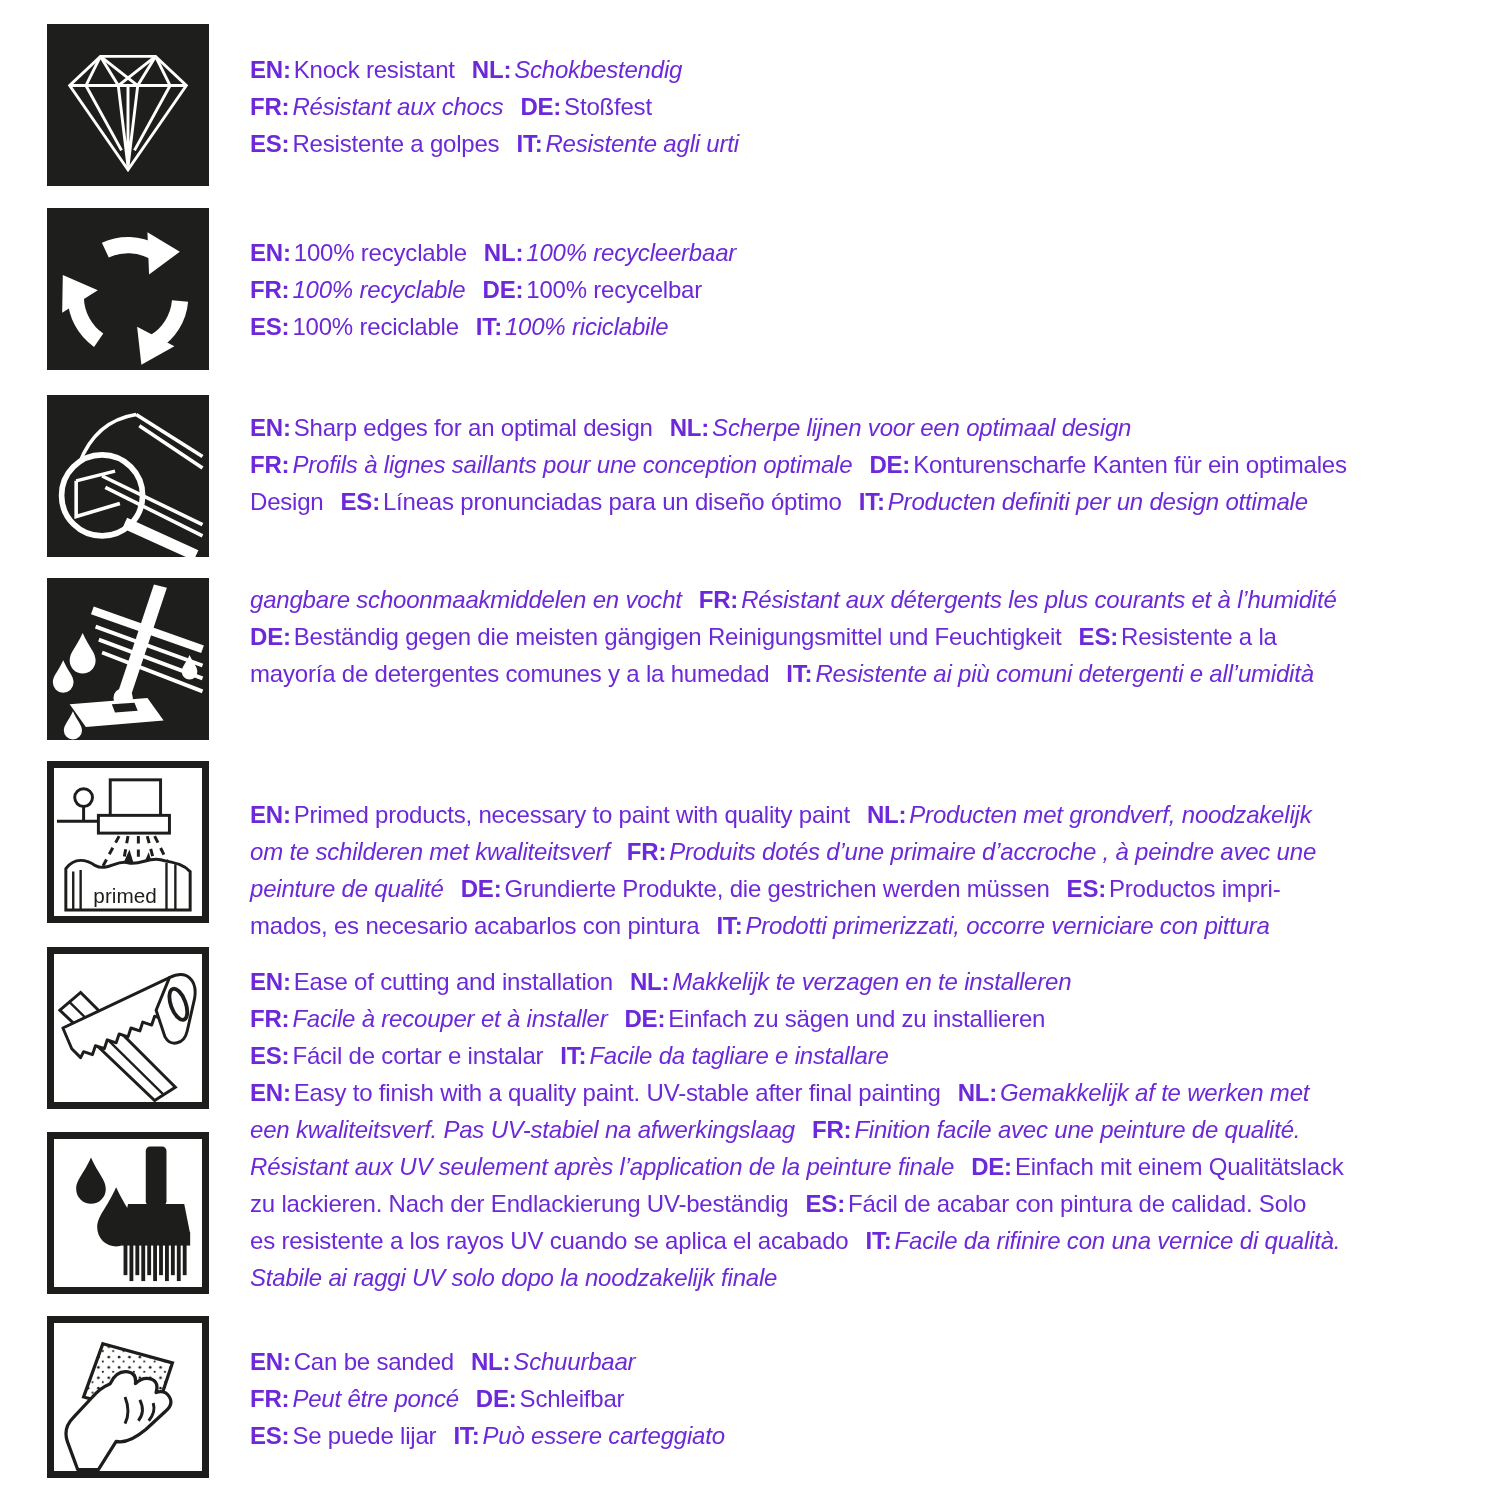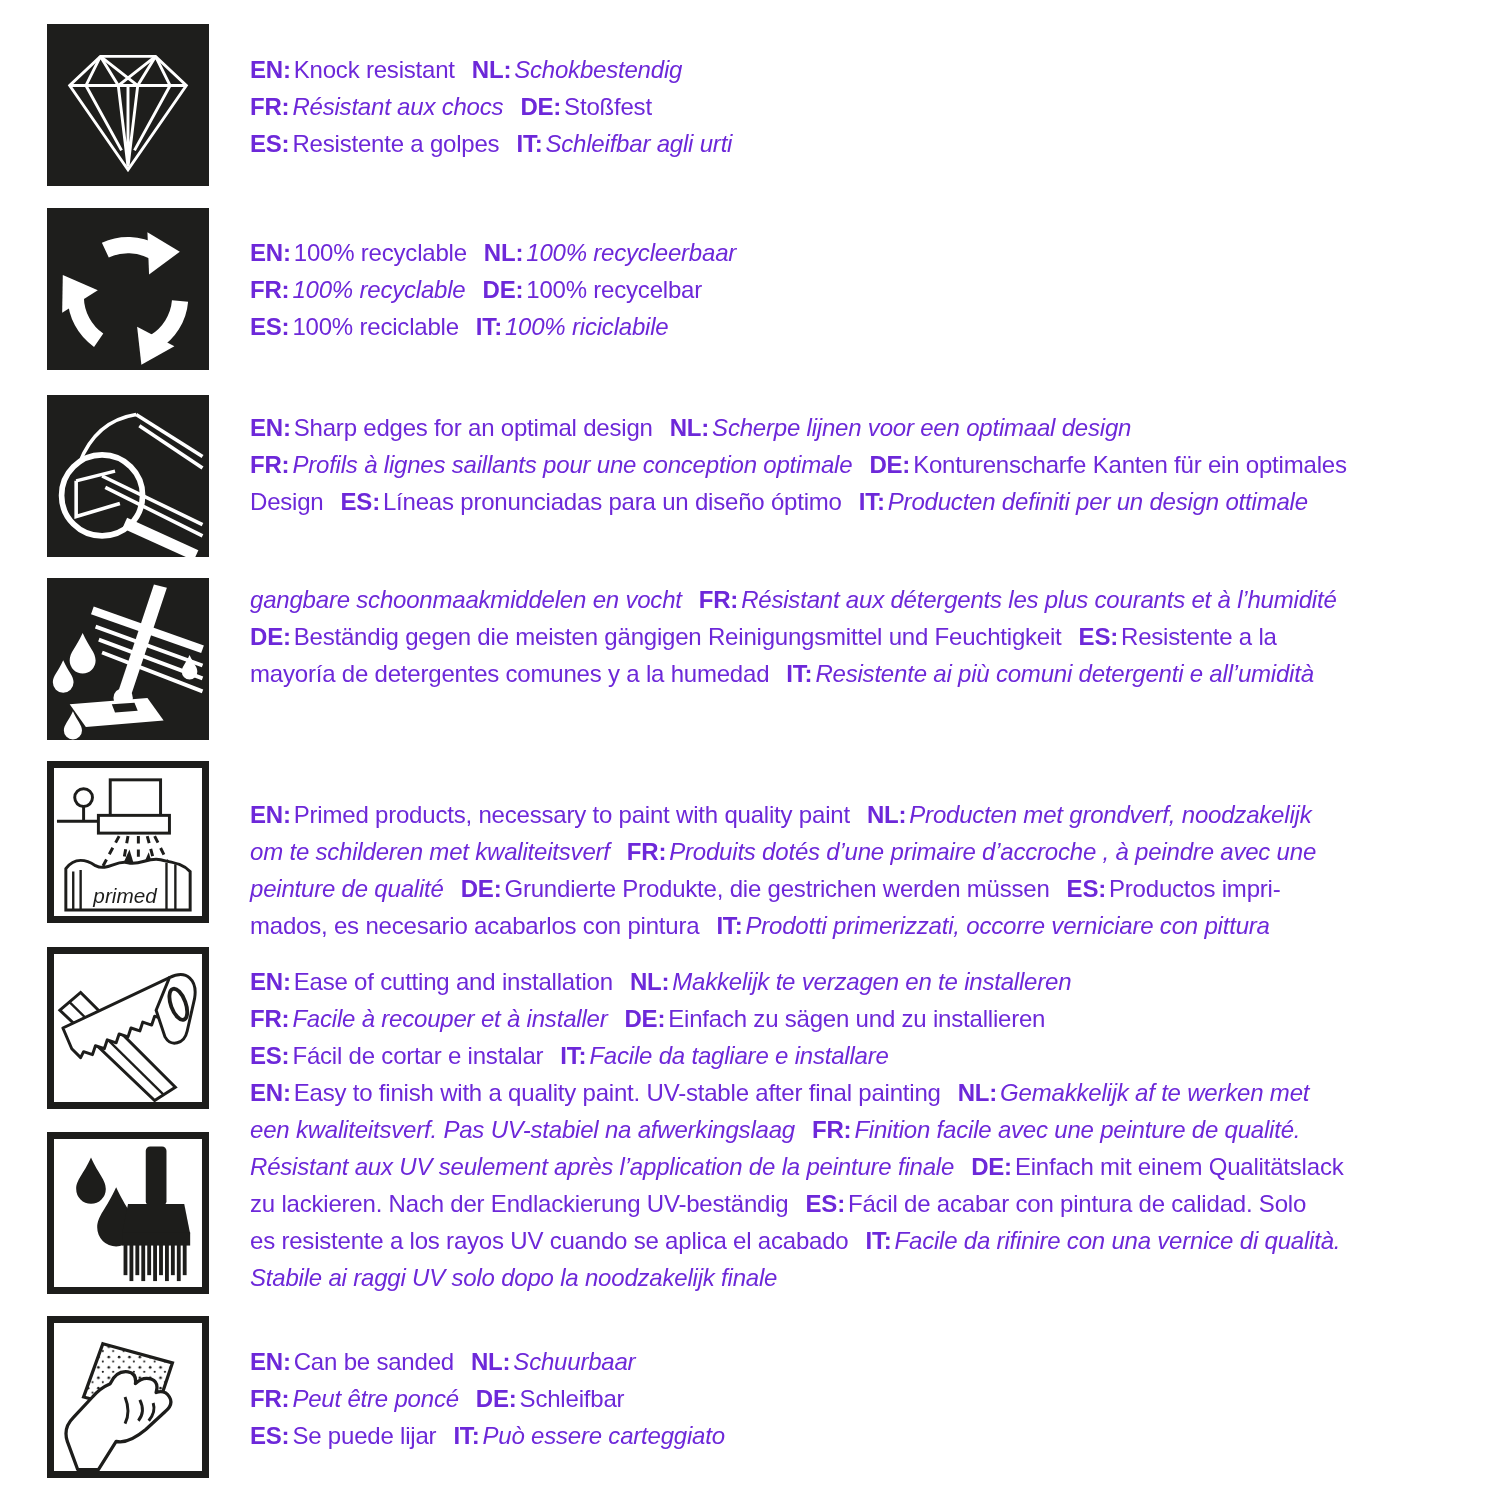--- a/index.html
+++ b/index.html
@@ -2,21 +2,21 @@
 <html><head>
 <meta charset="utf-8">
 <style>
   html,body{margin:0;padding:0;background:#ffffff;}
   .page{
     position:relative;width:1500px;height:1500px;background:#ffffff;
     font-family:"Liberation Sans",sans-serif;color:#1d1d1b;overflow:hidden;
   }
   .icon{position:absolute;left:47px;width:162px;height:162px;box-sizing:border-box;}
   .icon.dark{background:#1e1e1c;}
-  .icon.light{background:#ffffff;border:7px solid #1d1d1b;font-style:italic;}
+  .icon.light{background:#ffffff;border:7px solid #1d1d1b;}
   .icon svg{display:block;width:100%;height:100%;}
   .ic1{top:24px}.ic2{top:208px}.ic3{top:395px}.ic4{top:578px}
   .ic5{top:761px}.ic6{top:947px}.ic7{top:1132px}.ic8{top:1316px}
   .text{
     position:absolute;left:250px;font-size:24px;line-height:37px;
     letter-spacing:-0.2px;white-space:nowrap;color:#6d28d9;
   }
   .tx1{top:51px}.tx2{top:234px}.tx3{top:409px}.tx4{top:581px}
   .tx5{top:796px}.tx6{top:963px}.tx7{top:1074px}.tx8{top:1343px}
   .line{white-space:nowrap;}
@@ -146,21 +146,21 @@
       </defs>
       <polygon points="33,14 80,27 68,63 20,50" fill="url(#grit)" stroke="#1d1d1b" stroke-width="2.2"></polygon>
       <path d="M16,99 L9,80 Q6,71 13,64 L26,50 Q31,44 38,41 Q42,32 50,33 Q56,34 55,41 Q60,36 66,38 Q71,40 69,47 Q75,45 78,50 Q81,55 75,60 L62,72 Q50,82 42,80 L30,99 Z" fill="#ffffff" stroke="#1d1d1b" stroke-width="2.2" stroke-linejoin="round"></path>
       <path d="M48,50 Q52,60 48,68 M58,52 Q62,60 57,66 M67,54 Q69,60 64,66" fill="none" stroke="#1d1d1b" stroke-width="2"></path>
     </svg>
   </div>
 
   <div class="text tx1">
       <div class="line"><span class="chunk"><b class="lang">EN:</b><span>Knock resistant</span></span><span class="chunk gap"><b class="lang">NL:</b><span class="it">Schokbestendig</span></span></div>
       <div class="line"><span class="chunk"><b class="lang">FR:</b><span class="it">Résistant aux chocs</span></span><span class="chunk gap"><b class="lang">DE:</b><span>Stoßfest</span></span></div>
-      <div class="line"><span class="chunk"><b class="lang">ES:</b><span>Resistente a golpes</span></span><span class="chunk gap"><b class="lang">IT:</b><span class="it">Schleifbar agli urti</span></span></div>
+      <div class="line"><span class="chunk"><b class="lang">ES:</b><span>Resistente a golpes</span></span><span class="chunk gap"><b class="lang">IT:</b><span class="it">Resistente agli urti</span></span></div>
     </div>
   <div class="text tx2">
       <div class="line"><span class="chunk"><b class="lang">EN:</b><span>100% recyclable</span></span><span class="chunk gap"><b class="lang">NL:</b><span class="it">100% recycleerbaar</span></span></div>
       <div class="line"><span class="chunk"><b class="lang">FR:</b><span class="it">100% recyclable</span></span><span class="chunk gap"><b class="lang">DE:</b><span>100% recycelbar</span></span></div>
       <div class="line"><span class="chunk"><b class="lang">ES:</b><span>100% reciclable</span></span><span class="chunk gap"><b class="lang">IT:</b><span class="it">100% riciclabile</span></span></div>
     </div>
   <div class="text tx3">
       <div class="line"><span class="chunk"><b class="lang">EN:</b><span>Sharp edges for an optimal design</span></span><span class="chunk gap"><b class="lang">NL:</b><span class="it">Scherpe lijnen voor een optimaal design</span></span></div>
       <div class="line"><span class="chunk"><b class="lang">FR:</b><span class="it">Profils à lignes saillants pour une conception optimale</span></span><span class="chunk gap"><b class="lang">DE:</b><span>Konturenscharfe Kanten für ein optimales</span></span></div>
       <div class="line"><span class="chunk"><span>Design</span></span><span class="chunk gap"><b class="lang">ES:</b><span>Líneas pronunciadas para un diseño óptimo</span></span><span class="chunk gap"><b class="lang">IT:</b><span class="it">Producten definiti per un design ottimale</span></span></div>

